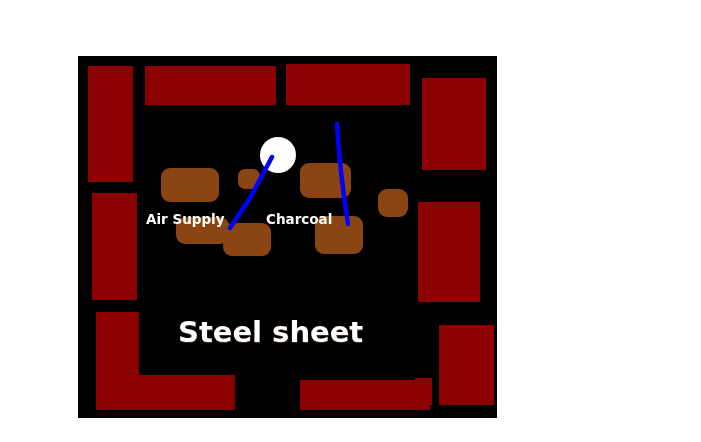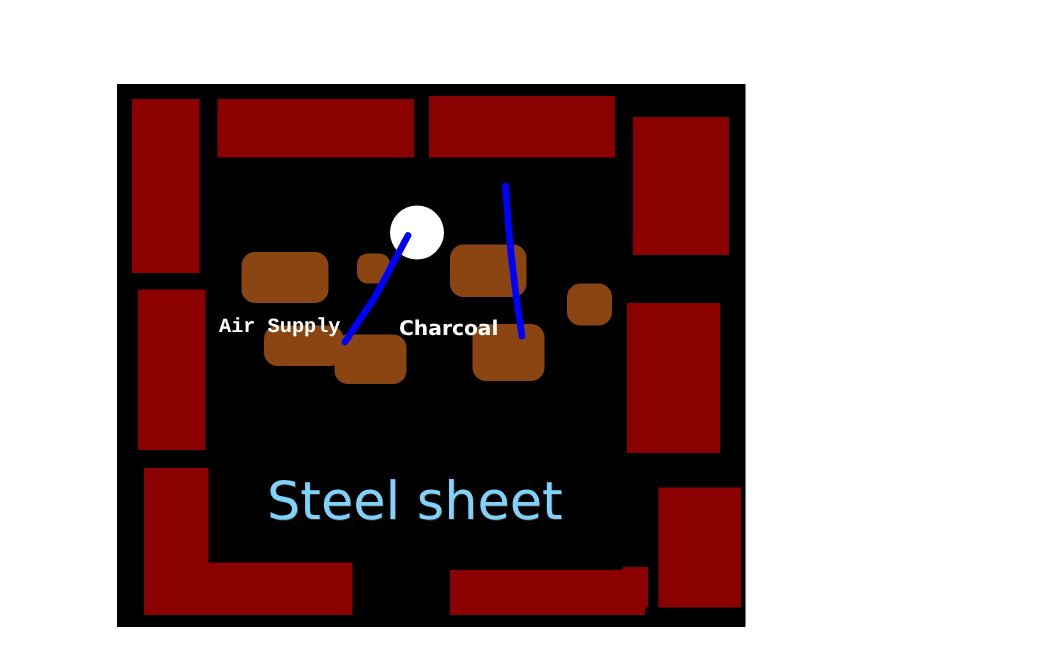--- a/index.html
+++ b/index.html
@@ -51,29 +51,29 @@
     pointer-events: none;
   }
   .callout-label {
     position: absolute;
     color: #ffffff;
     font-size: 13.5px;
     font-weight: bold;
     white-space: nowrap;
     letter-spacing: 0px;
   }
-  #label-air-supply { left: 68px; top: 155px; font-family: Liberation Mono, monospace; }
+  #label-air-supply { left: 68px; top: 155px; }
   #label-charcoal   { left: 188px; top: 155px; }
   #label-steel-sheet {
     position: absolute;
     left: 100px;
     top: 259px;
-    color: #7dd3fc;
-    font-size: 35px;
-    font-weight: normal;
+    color: #ffffff;
+    font-size: 29px;
+    font-weight: bold;
     white-space: nowrap;
     text-shadow: 0.5px 0.5px 0 rgba(160,90,60,0.45);
   }
 </style>
 </head>
 <body>
 
 <div id="stage">
 
   <div id="furnace-canvas">

